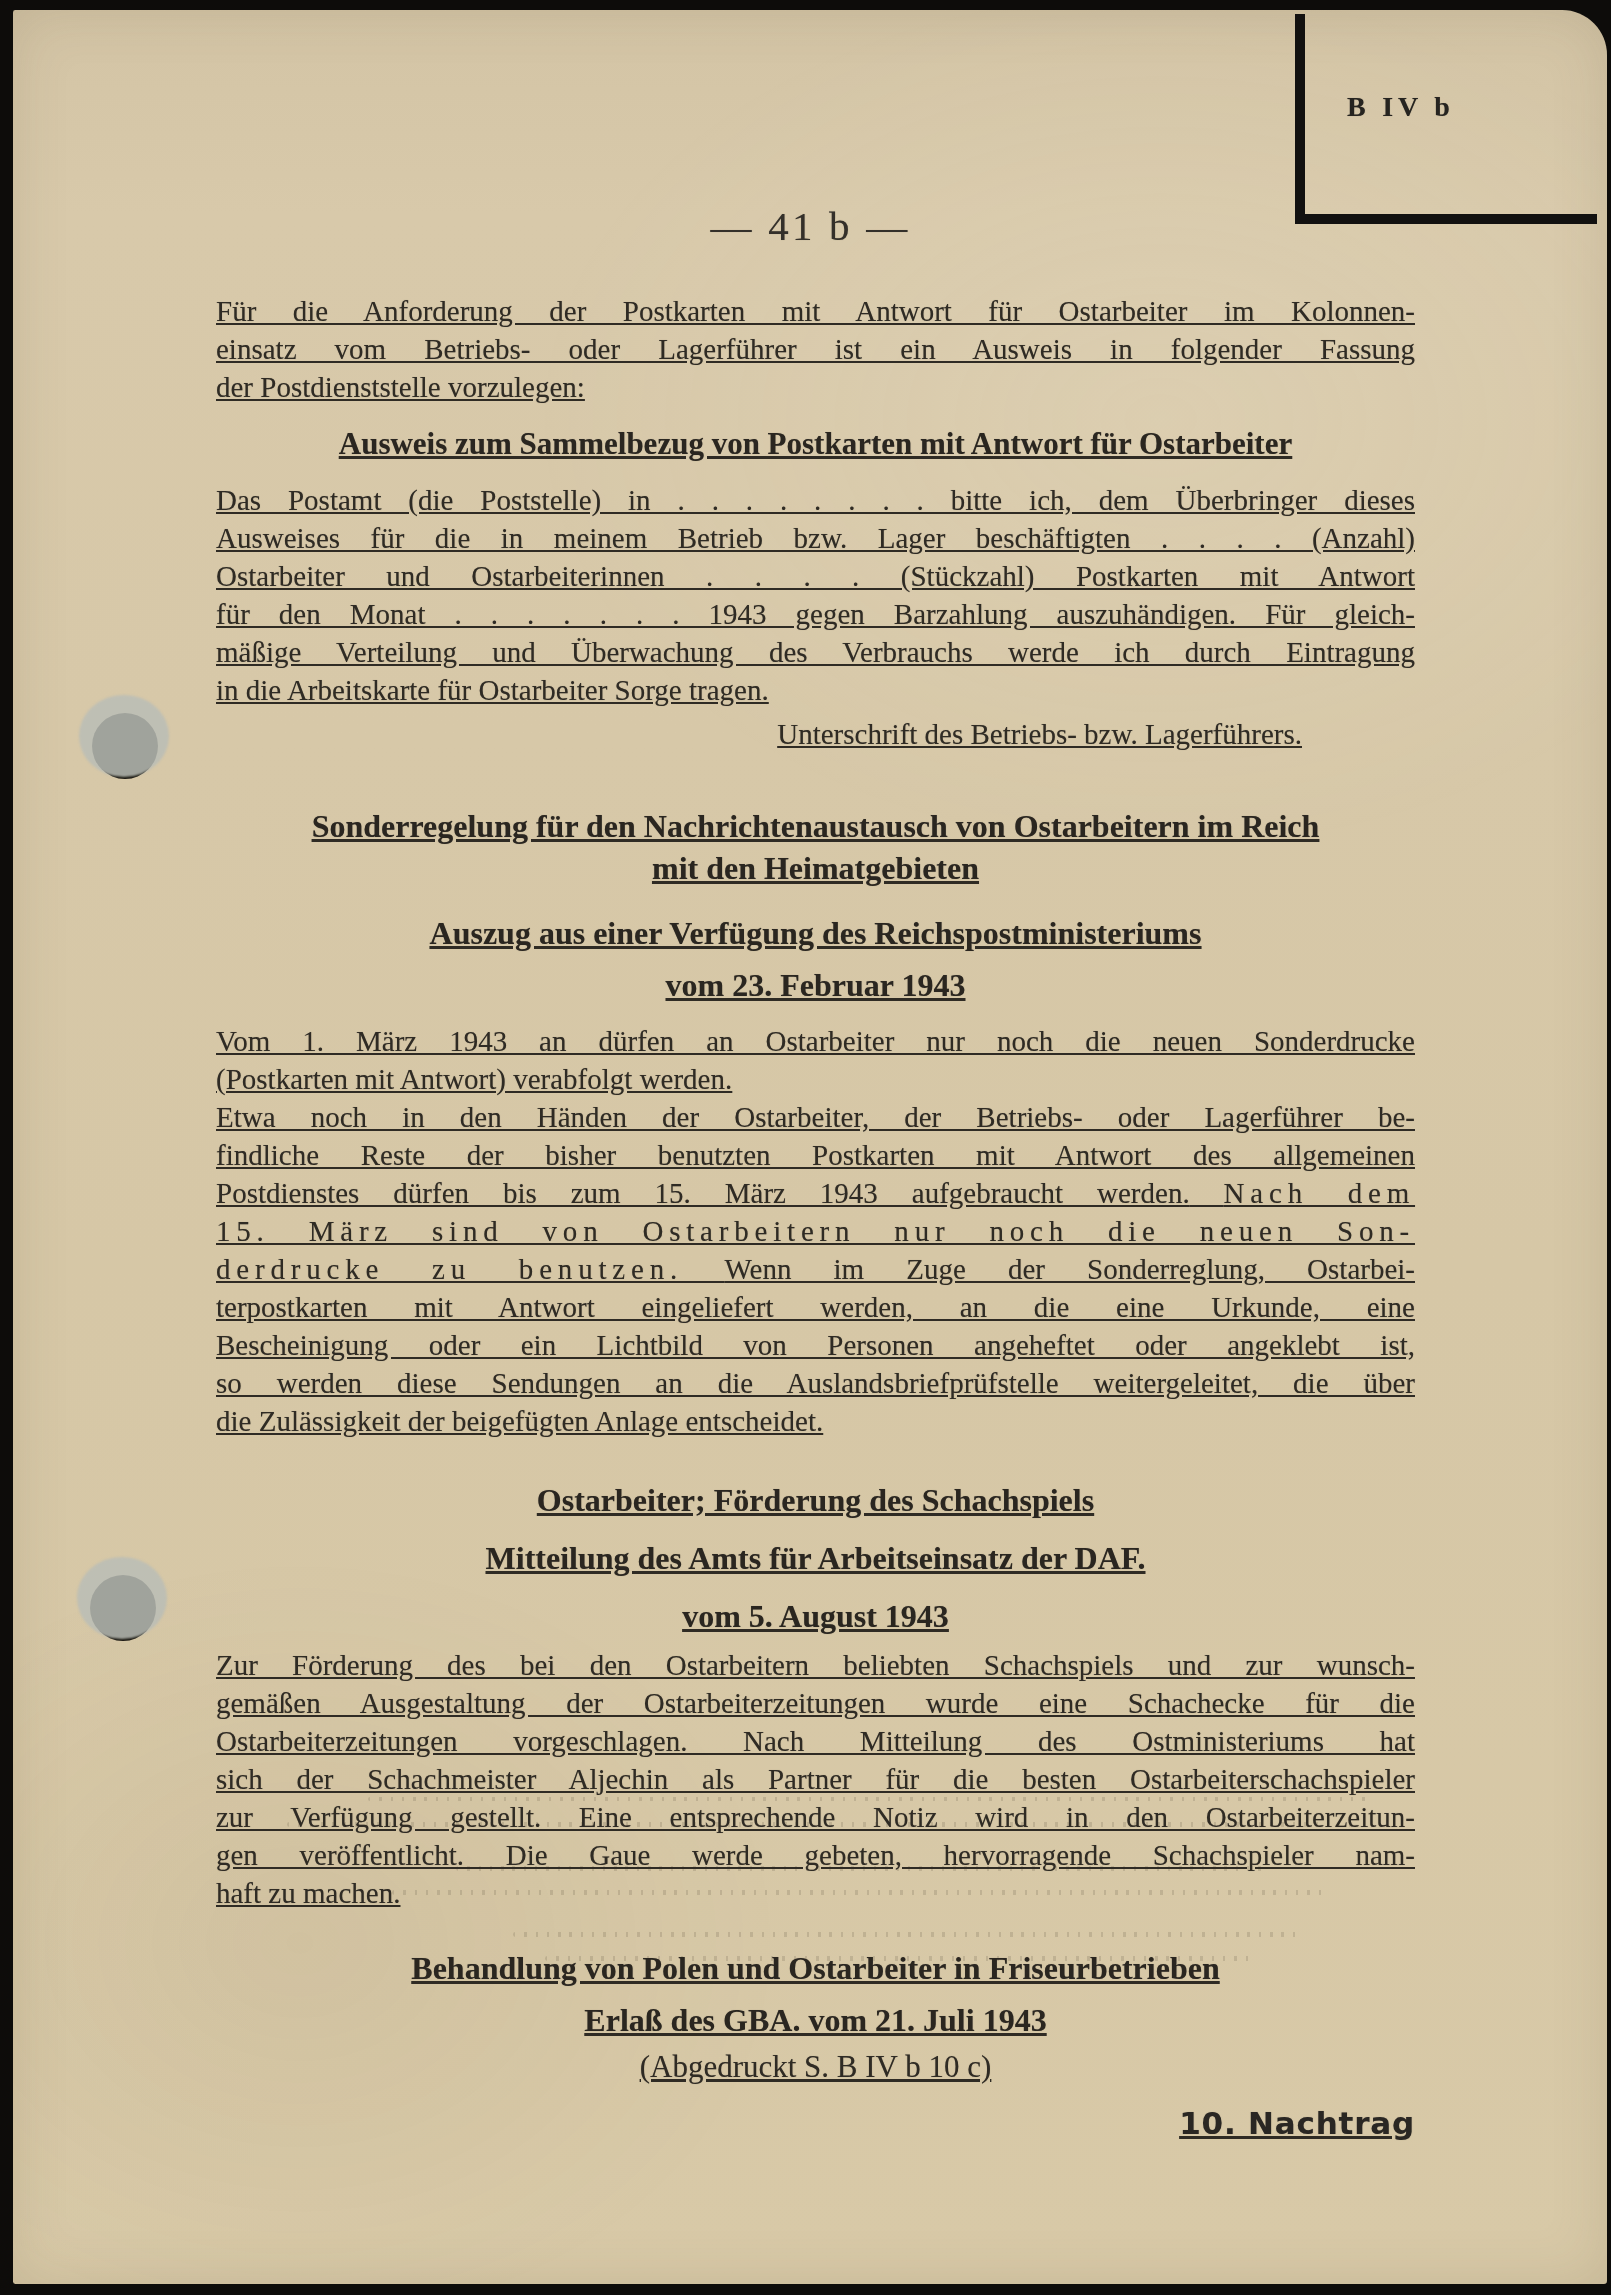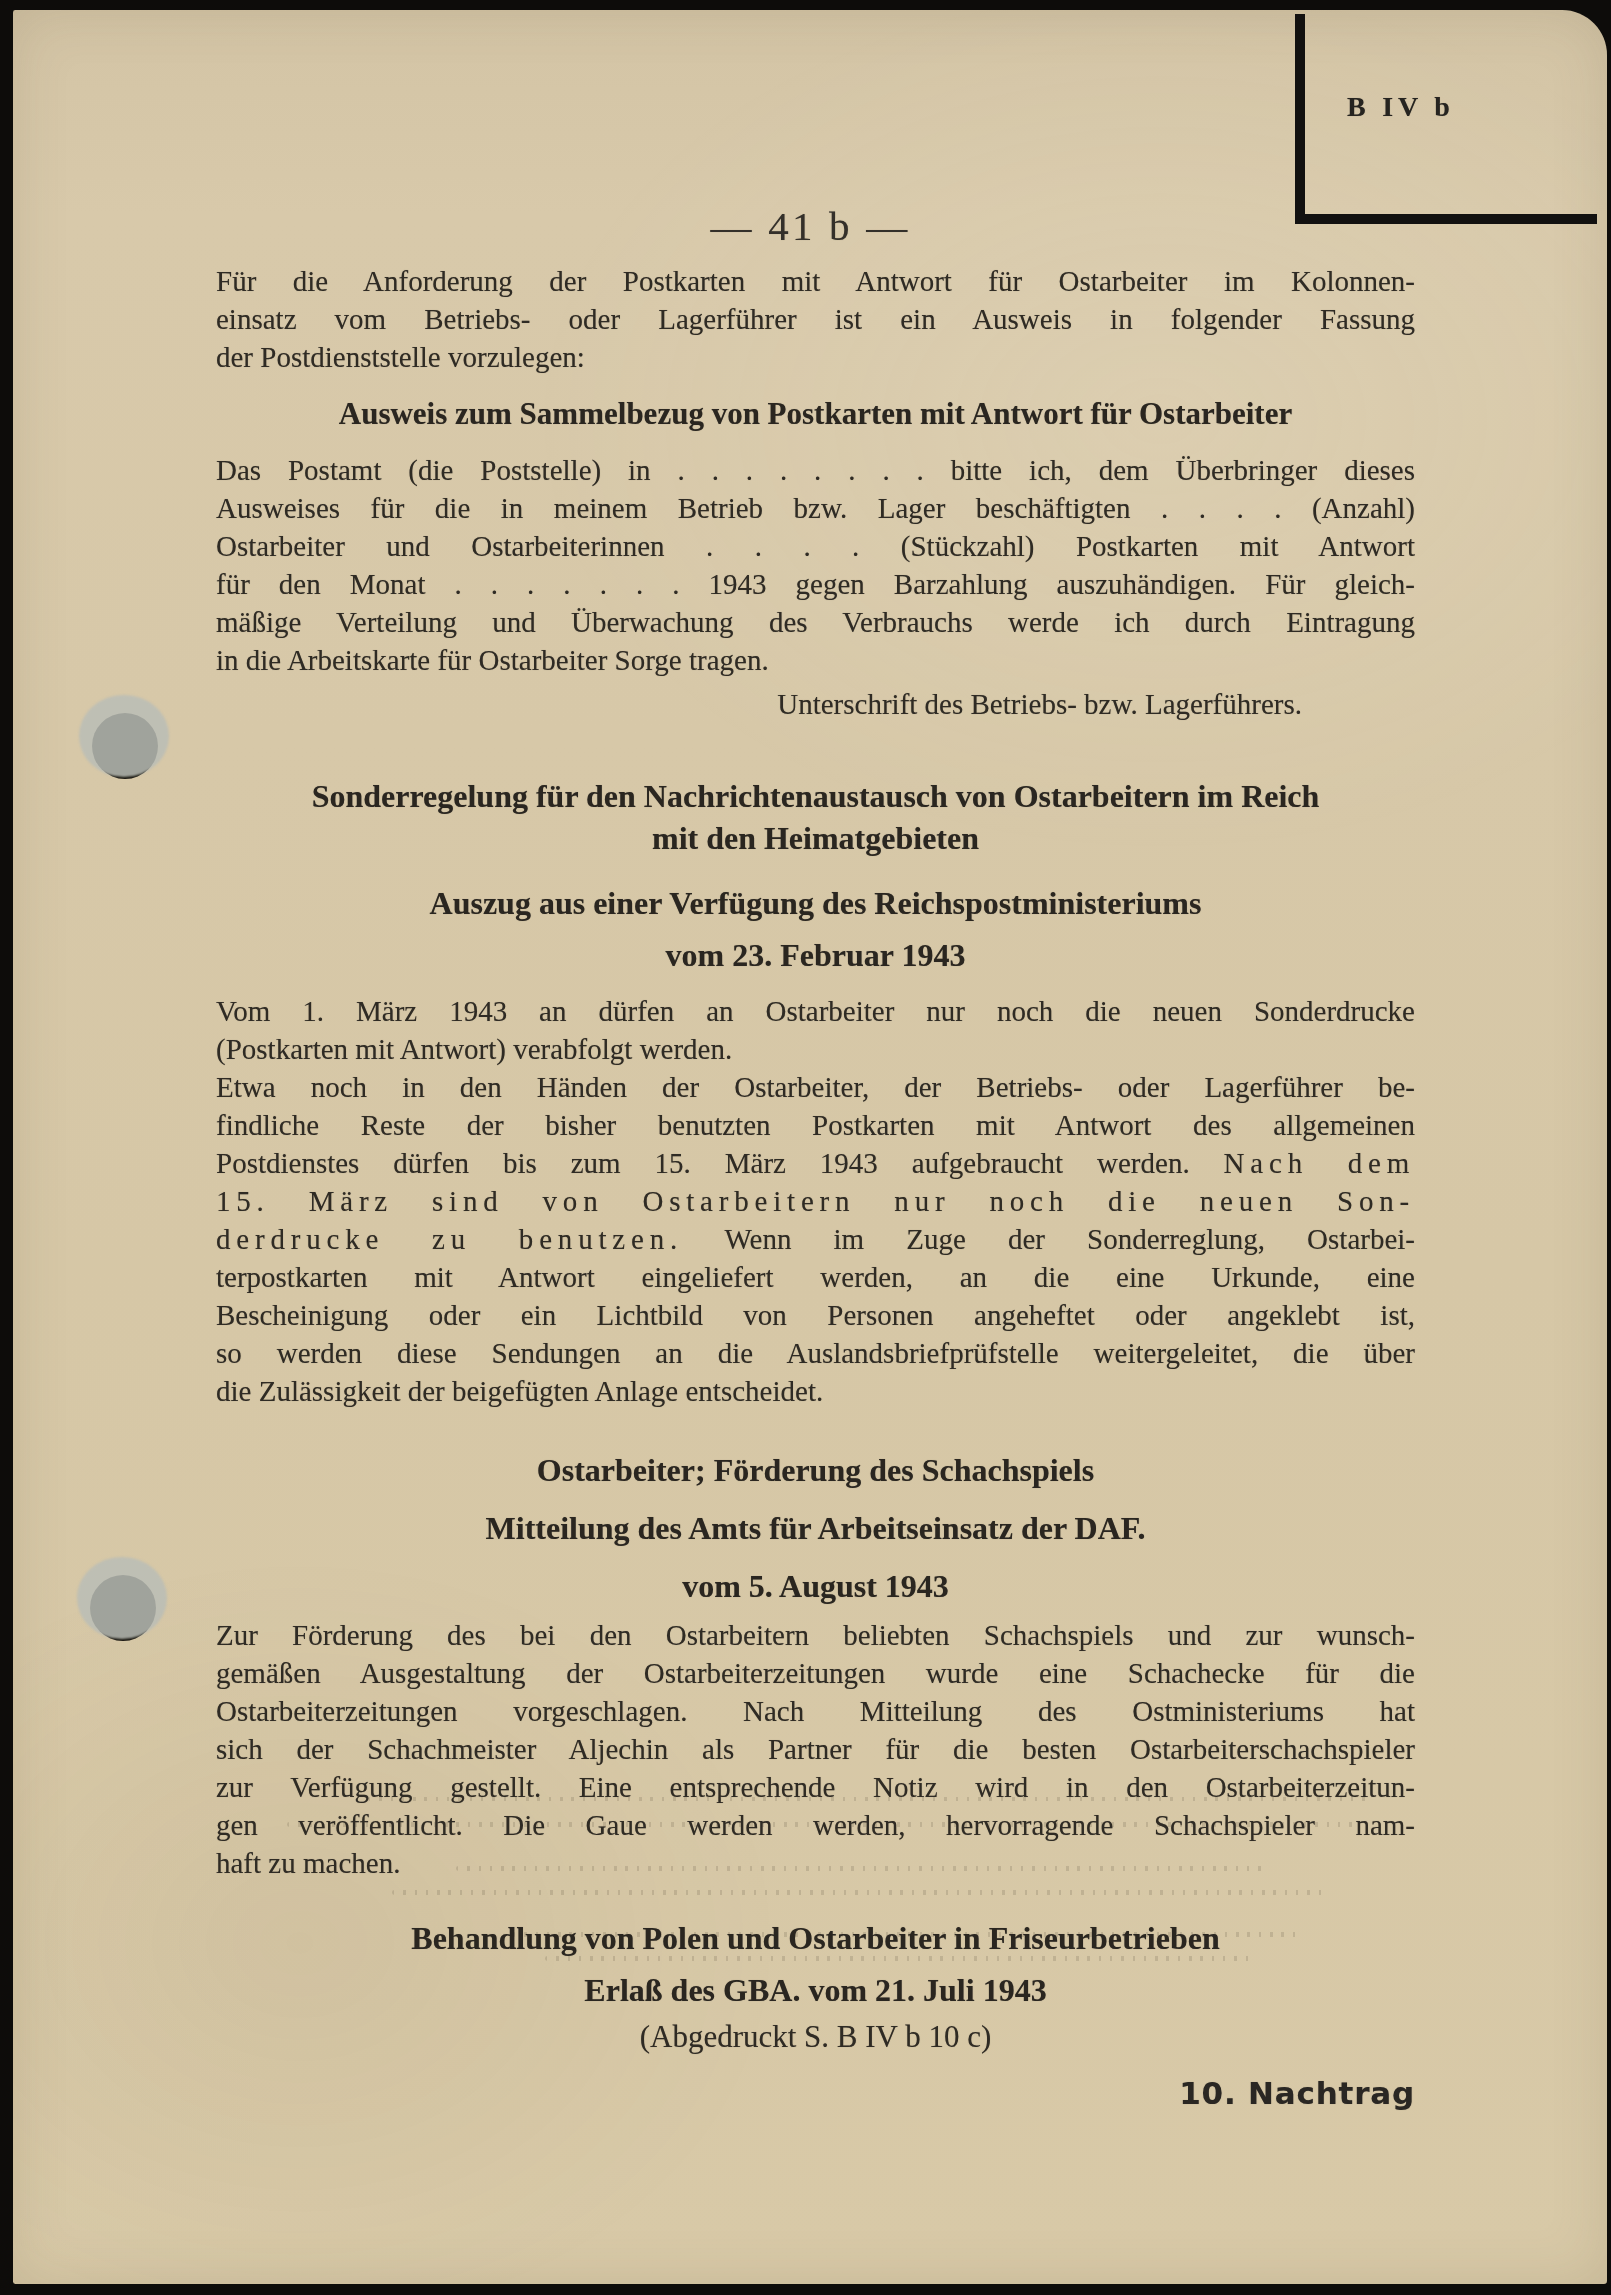--- a/index.html
+++ b/index.html
@@ -38,21 +38,21 @@
             background:repeating-linear-gradient(90deg,rgba(72,63,46,.30) 0 2.4px,transparent 2.4px 11.3px);
             filter:blur(0.5px);}
   .g1{margin-left:113px;width:999px;}
   .g2{margin-left:32px;width:1072px;margin-top:21px;}
   .g3{margin-left:201px;width:814px;margin-top:39px;}
   .g4{margin-left:137px;width:935px;margin-top:19.3px;}
   .g5{margin-left:258px;width:790px;margin-top:37px;}
   .g6{margin-left:290px;width:709px;margin-top:19.3px;}
 
   
-  .col{position:absolute;top:252px;left:203px;width:1199px;z-index:2;font-size:29px;color:#2f2b24;}
+  .col{position:absolute;top:282px;left:203px;width:1199px;z-index:2;font-size:29px;color:#2f2b24;text-decoration:underline;}
   .line{line-height:38px;}
   .jline{text-align:justify;text-align-last:justify;}
   .lline{text-align:left;}
   .chead{text-align:center;font-weight:bold;color:#2a2620;}
   .h40{font-size:32px;line-height:42px;}
   .h38{font-size:31px;line-height:38px;}
   .sp{letter-spacing:.20em;}
   .signature{margin-top:6.4px;text-align:right;padding-right:113px;line-height:38px;}
   .note-line{text-align:center;font-size:31px;line-height:42px;}
 
@@ -143,21 +143,21 @@
       <section>
         <div class="line chead h40 mt-schach">Ostarbeiter; Förderung des Schachspiels</div>
         <div class="line chead h40 mt-20">Mitteilung des Amts für Arbeitseinsatz der DAF.</div>
         <div class="line chead h40 mt-20">vom 5. August 1943</div>
         <div class="mt-12">
           <div class="line jline">Zur Förderung des bei den Ostarbeitern beliebten Schachspiels und zur wunsch-</div>
           <div class="line jline">gemäßen Ausgestaltung der Ostarbeiterzeitungen wurde eine Schachecke für die</div>
           <div class="line jline">Ostarbeiterzeitungen vorgeschlagen. Nach Mitteilung des Ostministeriums hat</div>
           <div class="line jline">sich der Schachmeister Aljechin als Partner für die besten Ostarbeiterschachspieler</div>
           <div class="line jline">zur Verfügung gestellt. Eine entsprechende Notiz wird in den Ostarbeiterzeitun-</div>
-          <div class="line jline">gen veröffentlicht. Die Gaue werden werden, hervorragende Schachspieler nam-</div>
+          <div class="line jline">gen veröffentlicht. Die Gaue werde gebeten, hervorragende Schachspieler nam-</div>
           <div class="line lline">haft zu machen.</div>
         </div>
       </section>
 
       <section>
         <div class="line chead h40 mt-friseur">Behandlung von Polen und Ostarbeiter in Friseurbetrieben</div>
         <div class="line chead h40 mt-12">Erlaß des GBA. vom 21. Juli 1943</div>
         <div class="note-line mt-6">(Abgedruckt S. B IV b 10 c)</div>
       </section>
 

